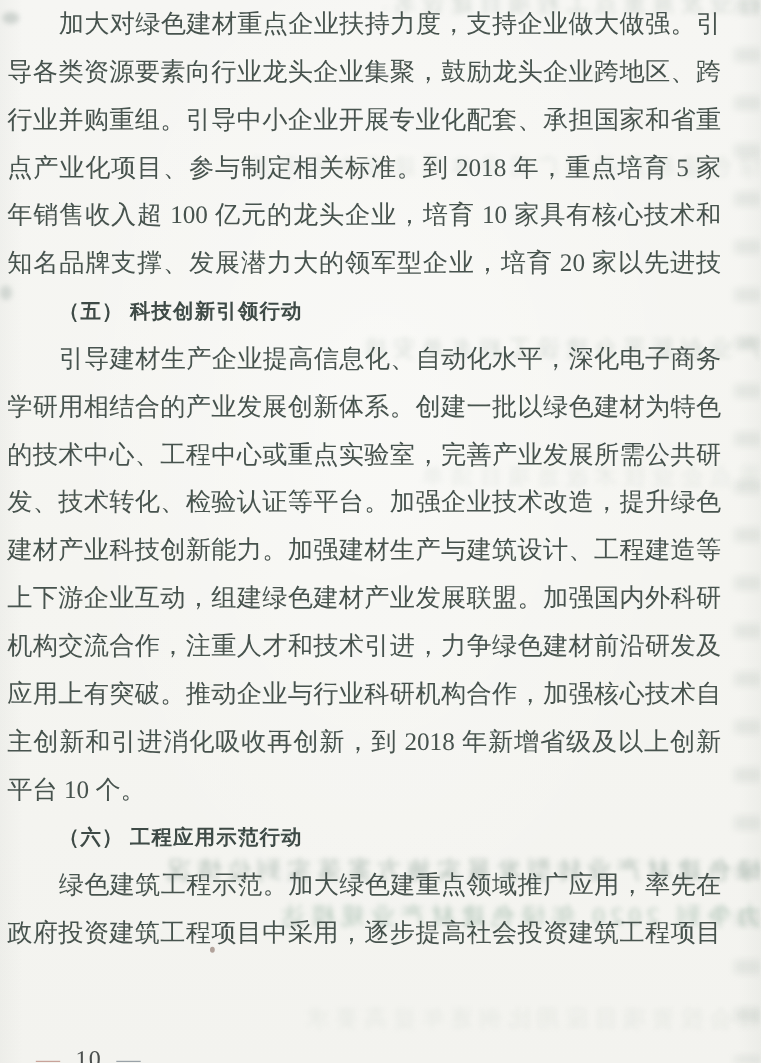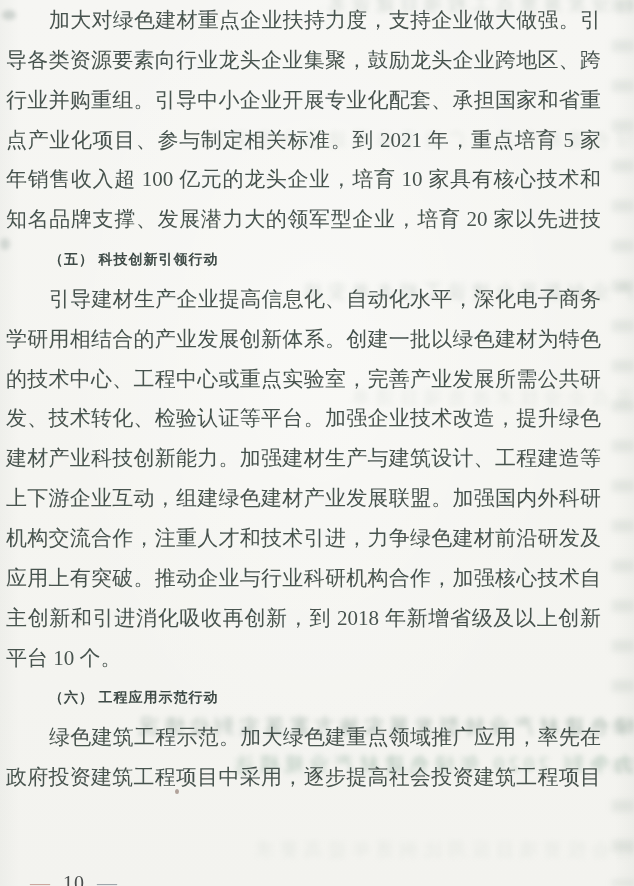--- a/index.html
+++ b/index.html
@@ -43,21 +43,21 @@
     overflow: visible;
   }
   .line.justify {
     text-align-last: justify;
   }
   .line.indent {
     padding-left: 43px;
   }
   .line.heading {
     font-weight: 700;
-    font-size: 14px;
+    font-size: 17px;
     color: var(--heading-ink, #3e4a46);
     letter-spacing: 1px;
   }
   .footer-line {
     position: absolute;
     left: 30px;
     top: 870px;
     z-index: 3;
     font-size: 20px;
     line-height: 26px;
@@ -114,21 +114,21 @@
       <div class="bleed" style="left: 310px; top: 386px; width: 324px; font-size: 19px; color: rgb(198, 207, 199); opacity: 0.3;">重点企业技术改造项目清单</div>
       <div class="bleed" style="left: 95px; top: 714px; width: 539px; font-size: 20px; color: rgb(159, 176, 166); opacity: 0.75;">绿色建材产业转型发展实施方案落实到位情况</div>
       <div class="bleed" style="left: 235px; top: 752px; width: 399px; font-size: 20px; color: rgb(143, 174, 156); opacity: 0.6;">力争到 2020 年绿色建材产业规模达到</div>
       <div class="bleed" style="left: 60px; top: 838px; width: 574px; font-size: 19px; color: rgb(198, 207, 199); opacity: 0.28;">社会投资项目应用比例逐年提高要求</div>
     </div>
 
   <div class="text-block">
       <div class="line indent justify">加大对绿色建材重点企业扶持力度，支持企业做大做强。引</div>
       <div class="line justify">导各类资源要素向行业龙头企业集聚，鼓励龙头企业跨地区、跨</div>
       <div class="line justify">行业并购重组。引导中小企业开展专业化配套、承担国家和省重</div>
-      <div class="line justify">点产业化项目、参与制定相关标准。到 2021 年，重点培育 5 家</div>
+      <div class="line justify">点产业化项目、参与制定相关标准。到 2018 年，重点培育 5 家</div>
       <div class="line justify">年销售收入超 100 亿元的龙头企业，培育 10 家具有核心技术和</div>
       <div class="line justify">知名品牌支撑、发展潜力大的领军型企业，培育 20 家以先进技</div>
       <div class="line heading indent">（五） 科技创新引领行动</div>
       <div class="line indent justify">引导建材生产企业提高信息化、自动化水平，深化电子商务</div>
       <div class="line justify">学研用相结合的产业发展创新体系。创建一批以绿色建材为特色</div>
       <div class="line justify">的技术中心、工程中心或重点实验室，完善产业发展所需公共研</div>
       <div class="line justify">发、技术转化、检验认证等平台。加强企业技术改造，提升绿色</div>
       <div class="line justify">建材产业科技创新能力。加强建材生产与建筑设计、工程建造等</div>
       <div class="line justify">上下游企业互动，组建绿色建材产业发展联盟。加强国内外科研</div>
       <div class="line justify">机构交流合作，注重人才和技术引进，力争绿色建材前沿研发及</div>

